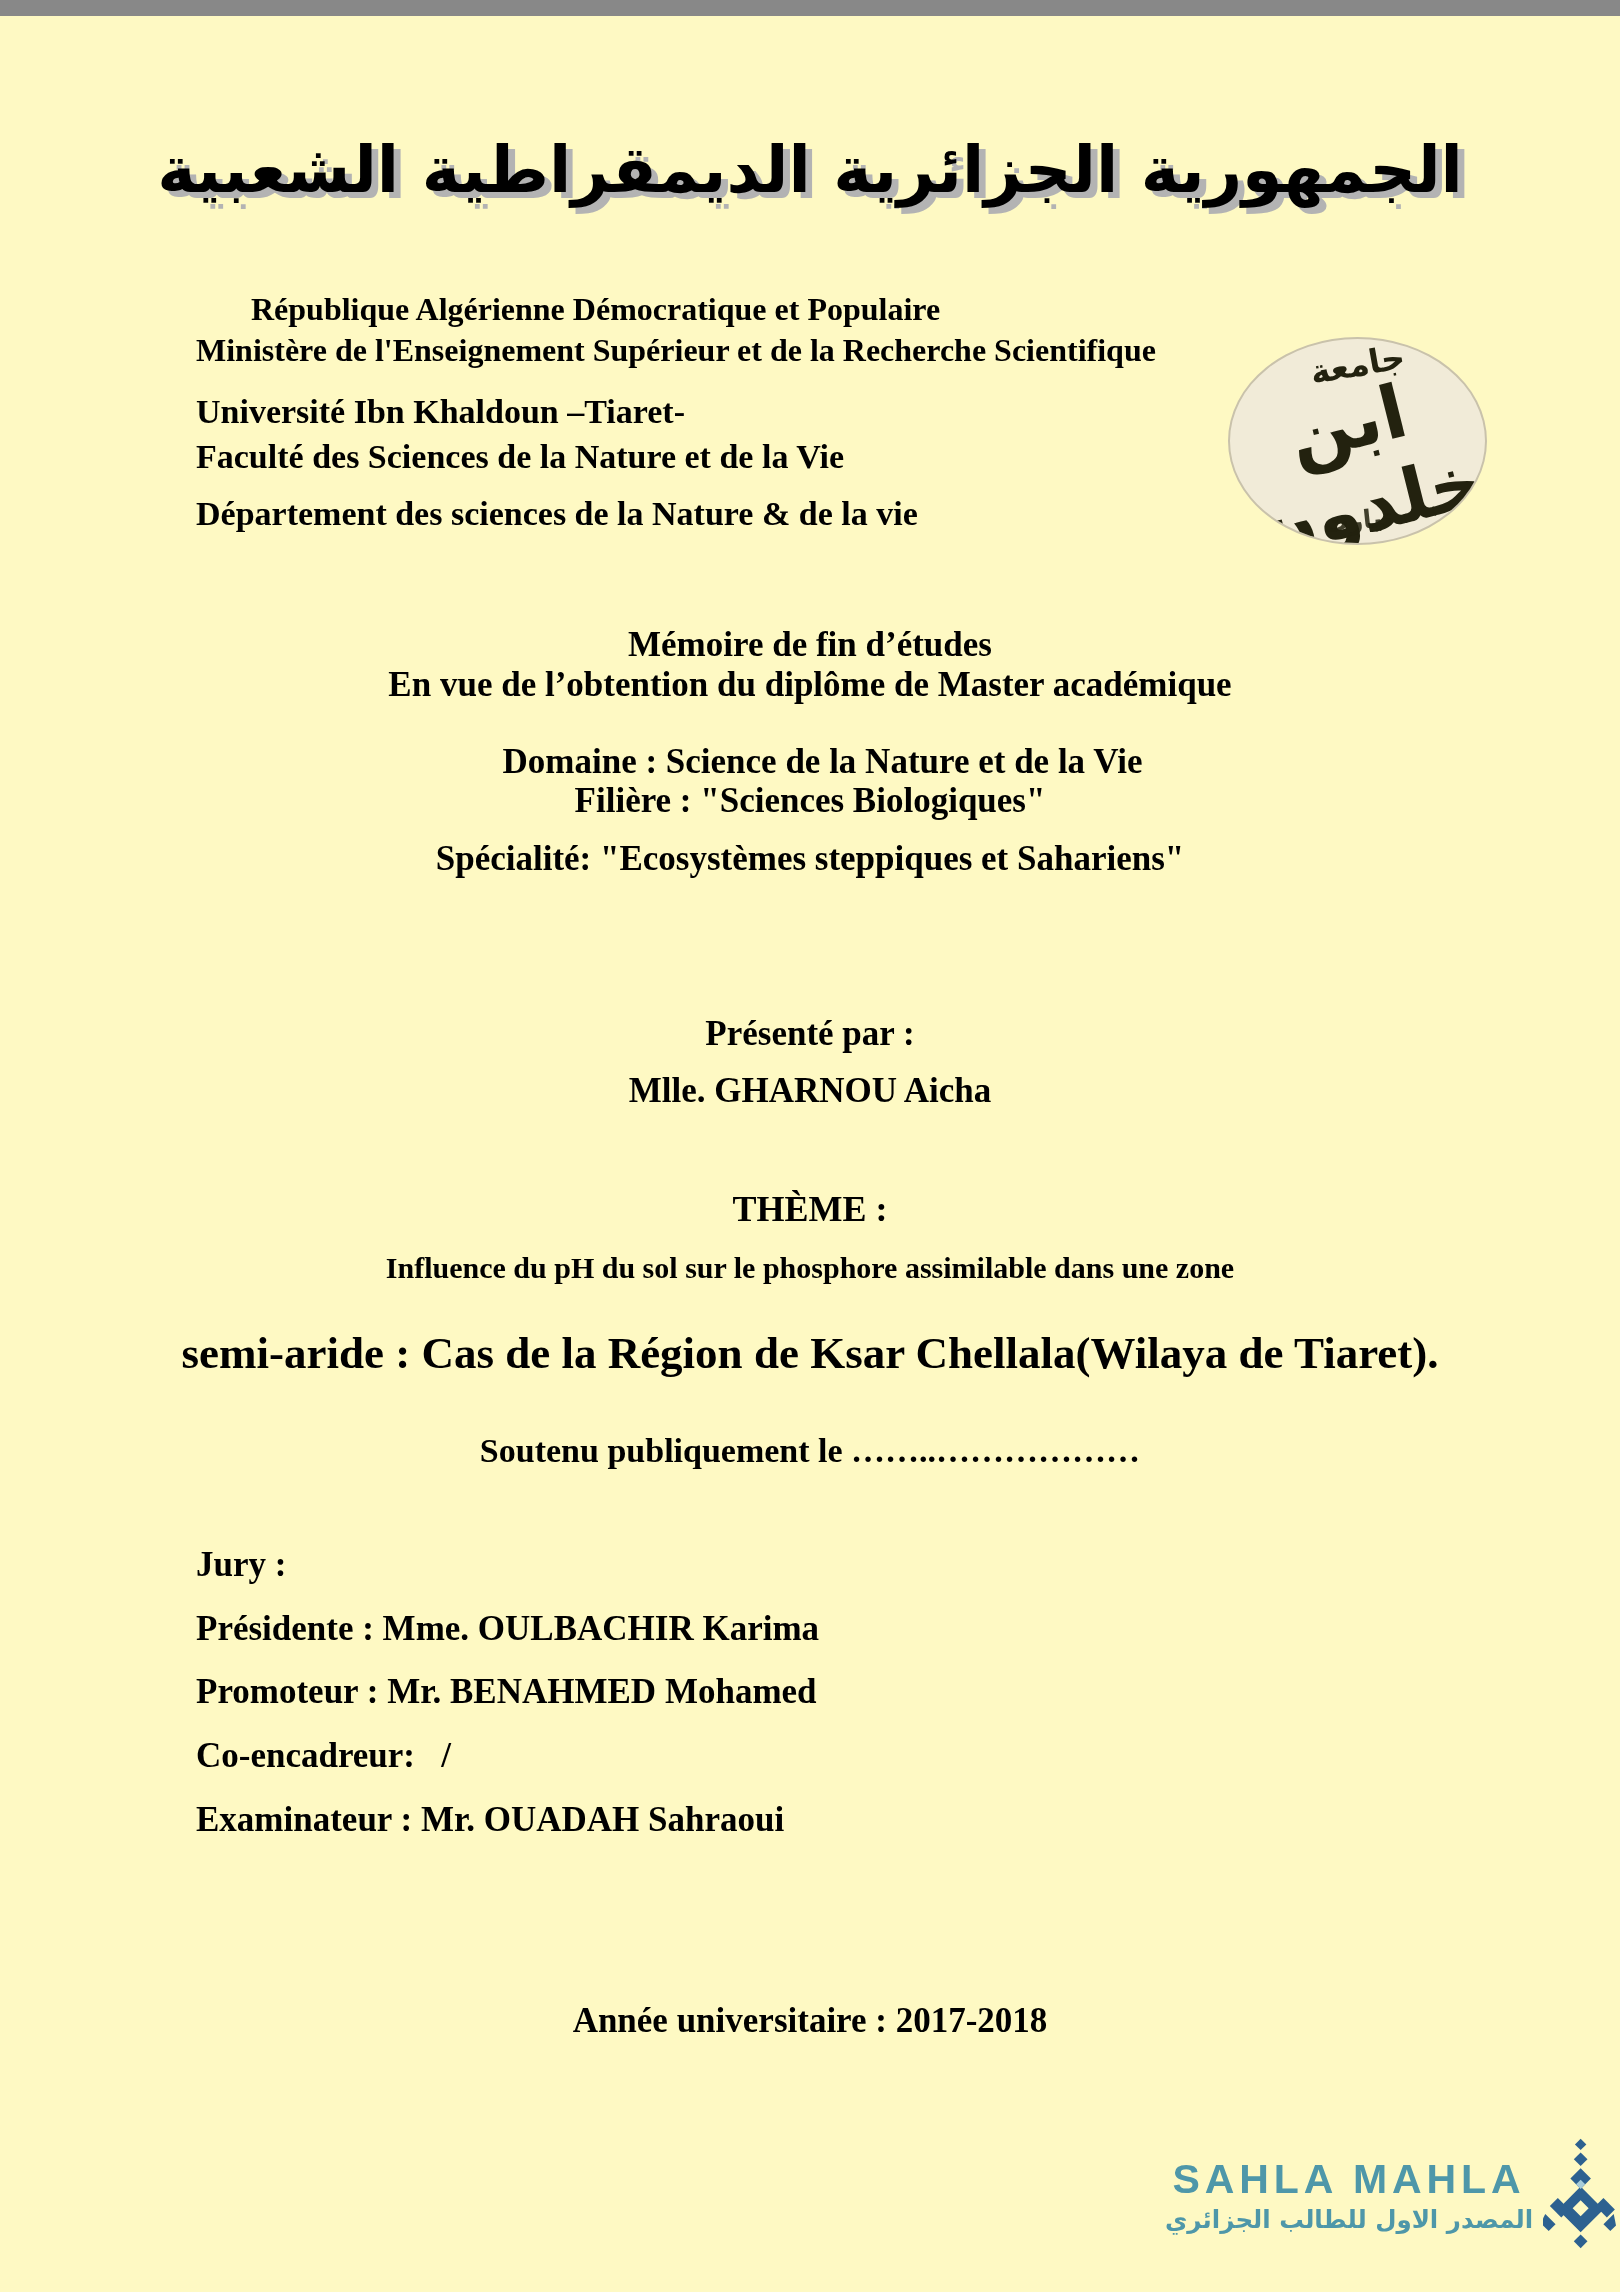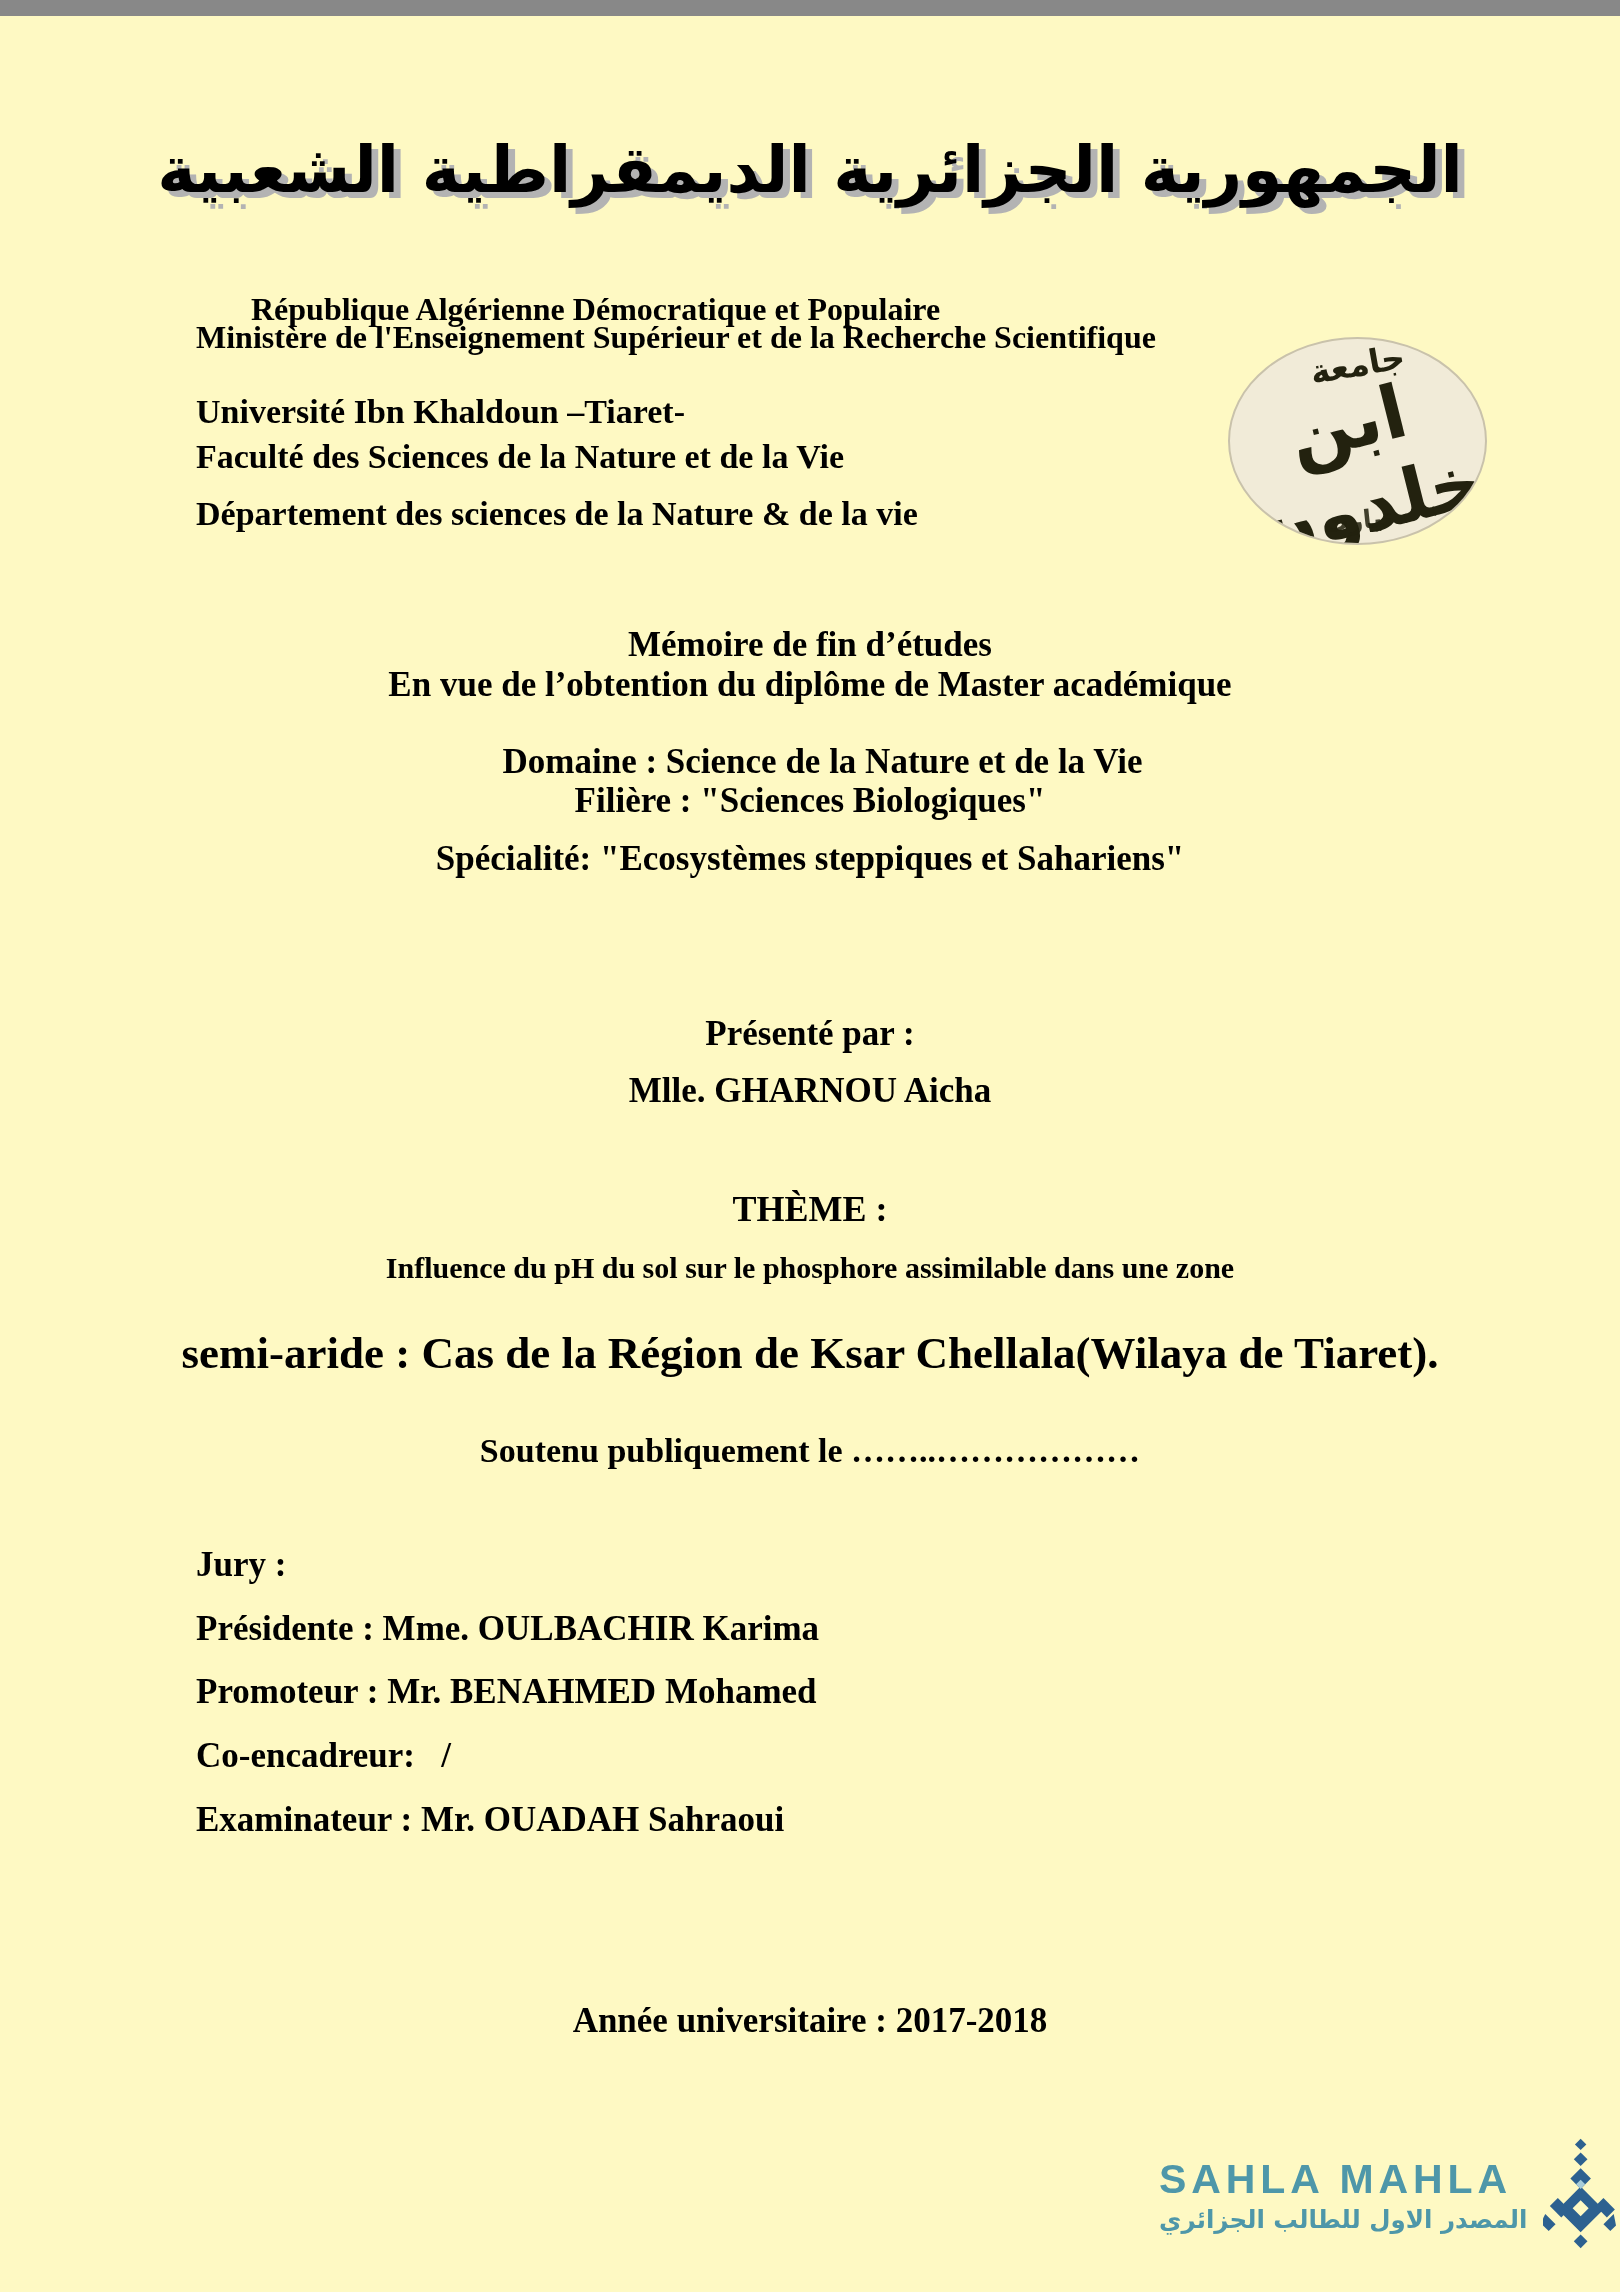--- a/index.html
+++ b/index.html
@@ -18,21 +18,21 @@
   .arabic-republic{
     top:116px;
     font-family:"DejaVu Sans", sans-serif;
     font-size:65px;
     font-weight:bold;
     direction:rtl;
     text-shadow:6.9px 5.9px 0 #b3b3b3;
   }
   .hdr{font-size:34px;white-space:nowrap;}
   .hdr-1{top:275px;left:251px;font-size:32px;}
-  .hdr-2{top:303px;left:196px;font-size:32px;}
+  .hdr-2{top:316px;left:196px;font-size:32px;}
   .hdr-3{top:377px;left:196px;}
   .hdr-4{top:422px;left:196px;}
   .hdr-5{top:479px;left:196px;}
 
   
   .seal{
     top:321px;left:1228px;width:255px;height:204px;
     border-radius:50%;
     border:2px solid #c9c2ab;
     overflow:hidden;
@@ -65,21 +65,21 @@
   .jury-4{top:1784px;}
 
   .year{top:1985px;font-size:35px;}
 
   
   .watermark{
     top:2122px;left:1159px;width:457px;height:127px;
     display:flex;align-items:flex-start;
     font-family:"Liberation Sans", sans-serif;
   }
-  .wm-text{flex:1;text-align:left;padding-top:17.6px;}
+  .wm-text{flex:1;text-align:center;padding-top:17.6px;}
   .wm-brand{
     font-size:41px;font-weight:bold;letter-spacing:4.9px;
     white-space:nowrap;
   }
   .wm-tagline{
     font-family:"DejaVu Sans", sans-serif;
     direction:rtl;
     font-size:24.5px;
     margin-top:2px;
     white-space:nowrap;

